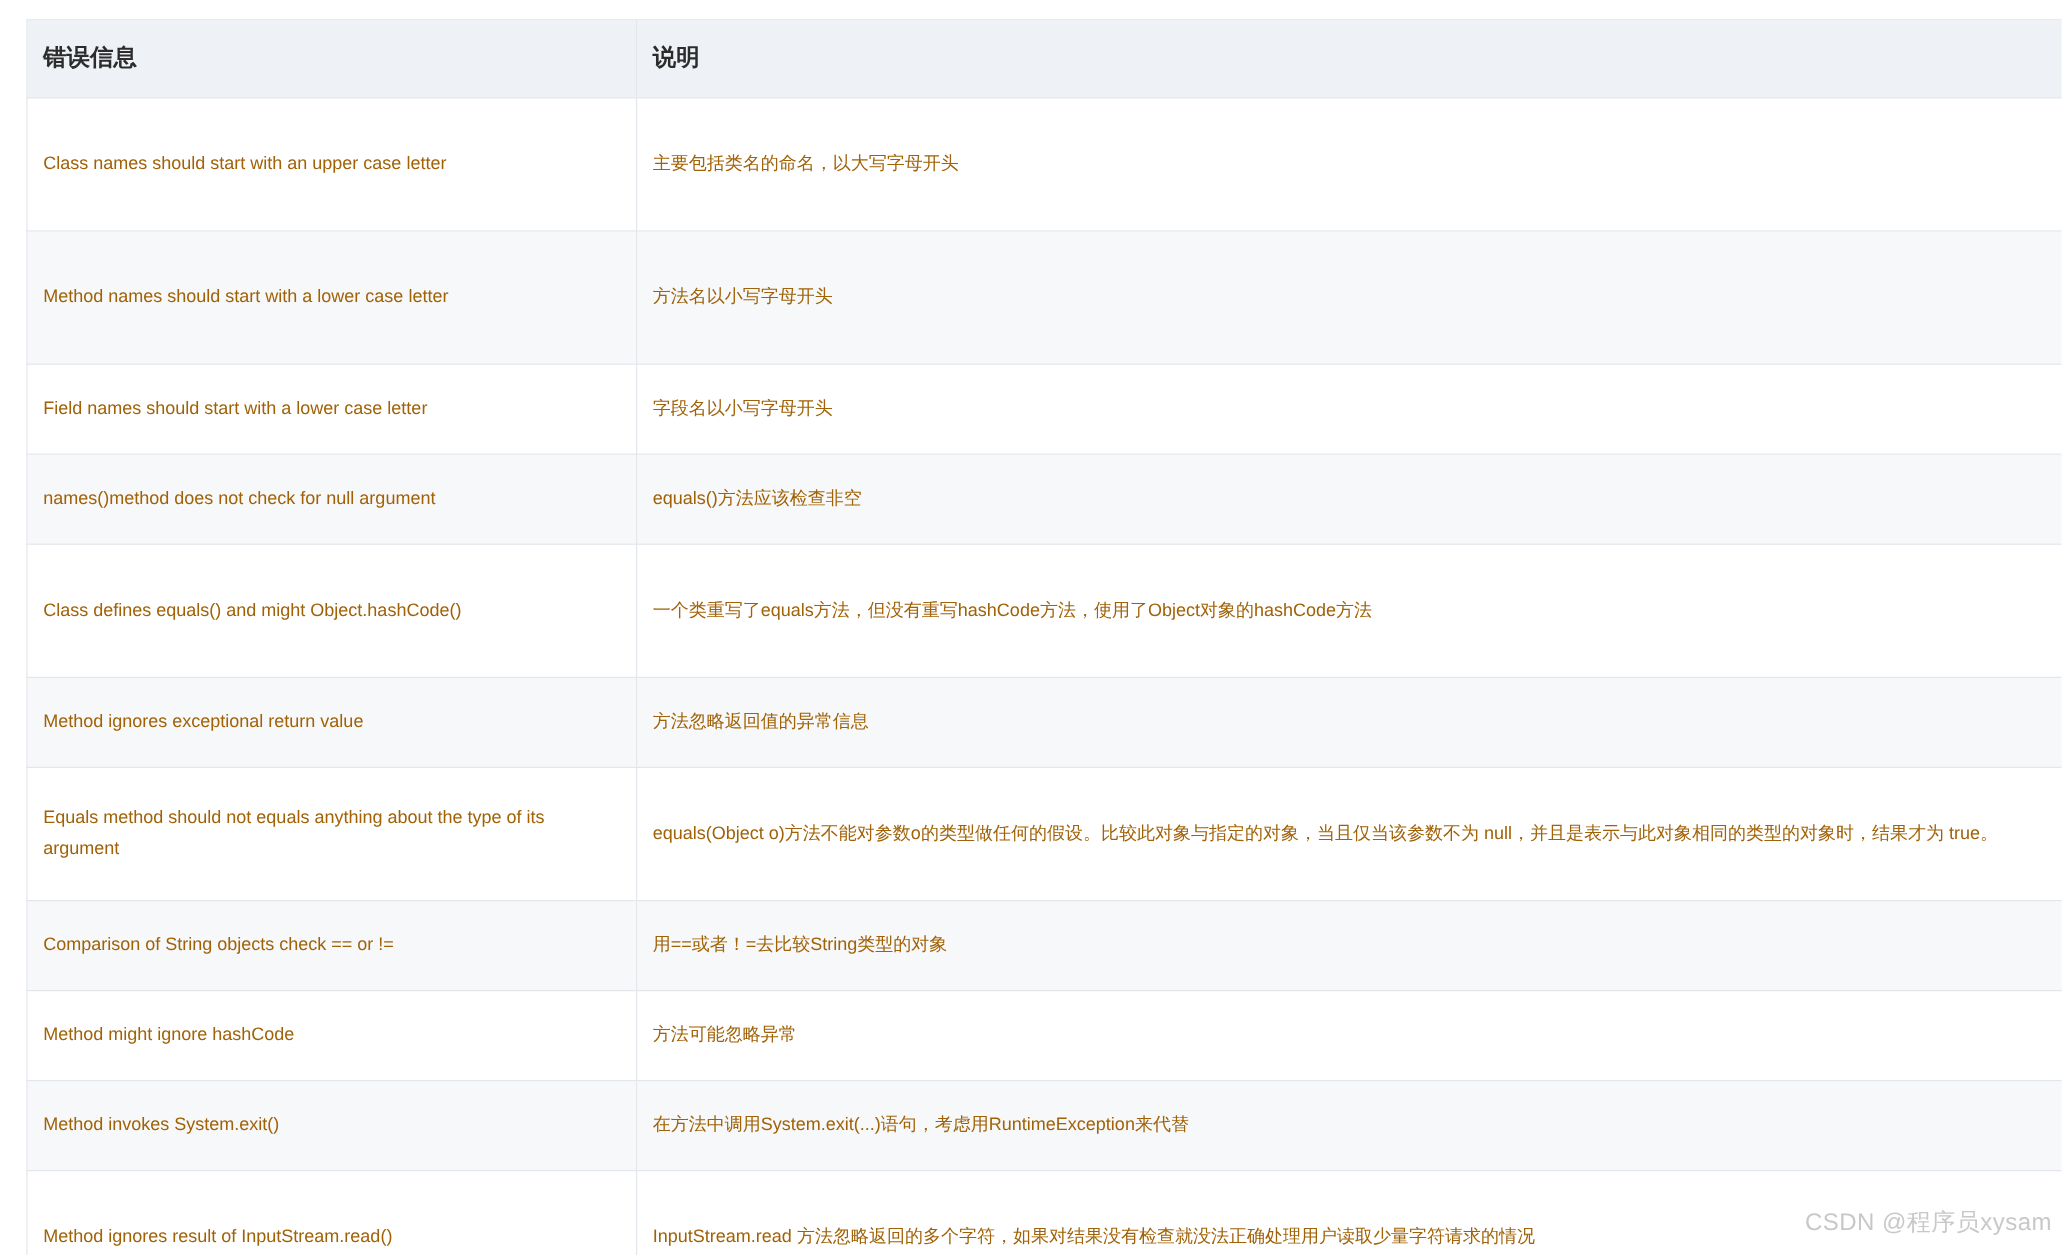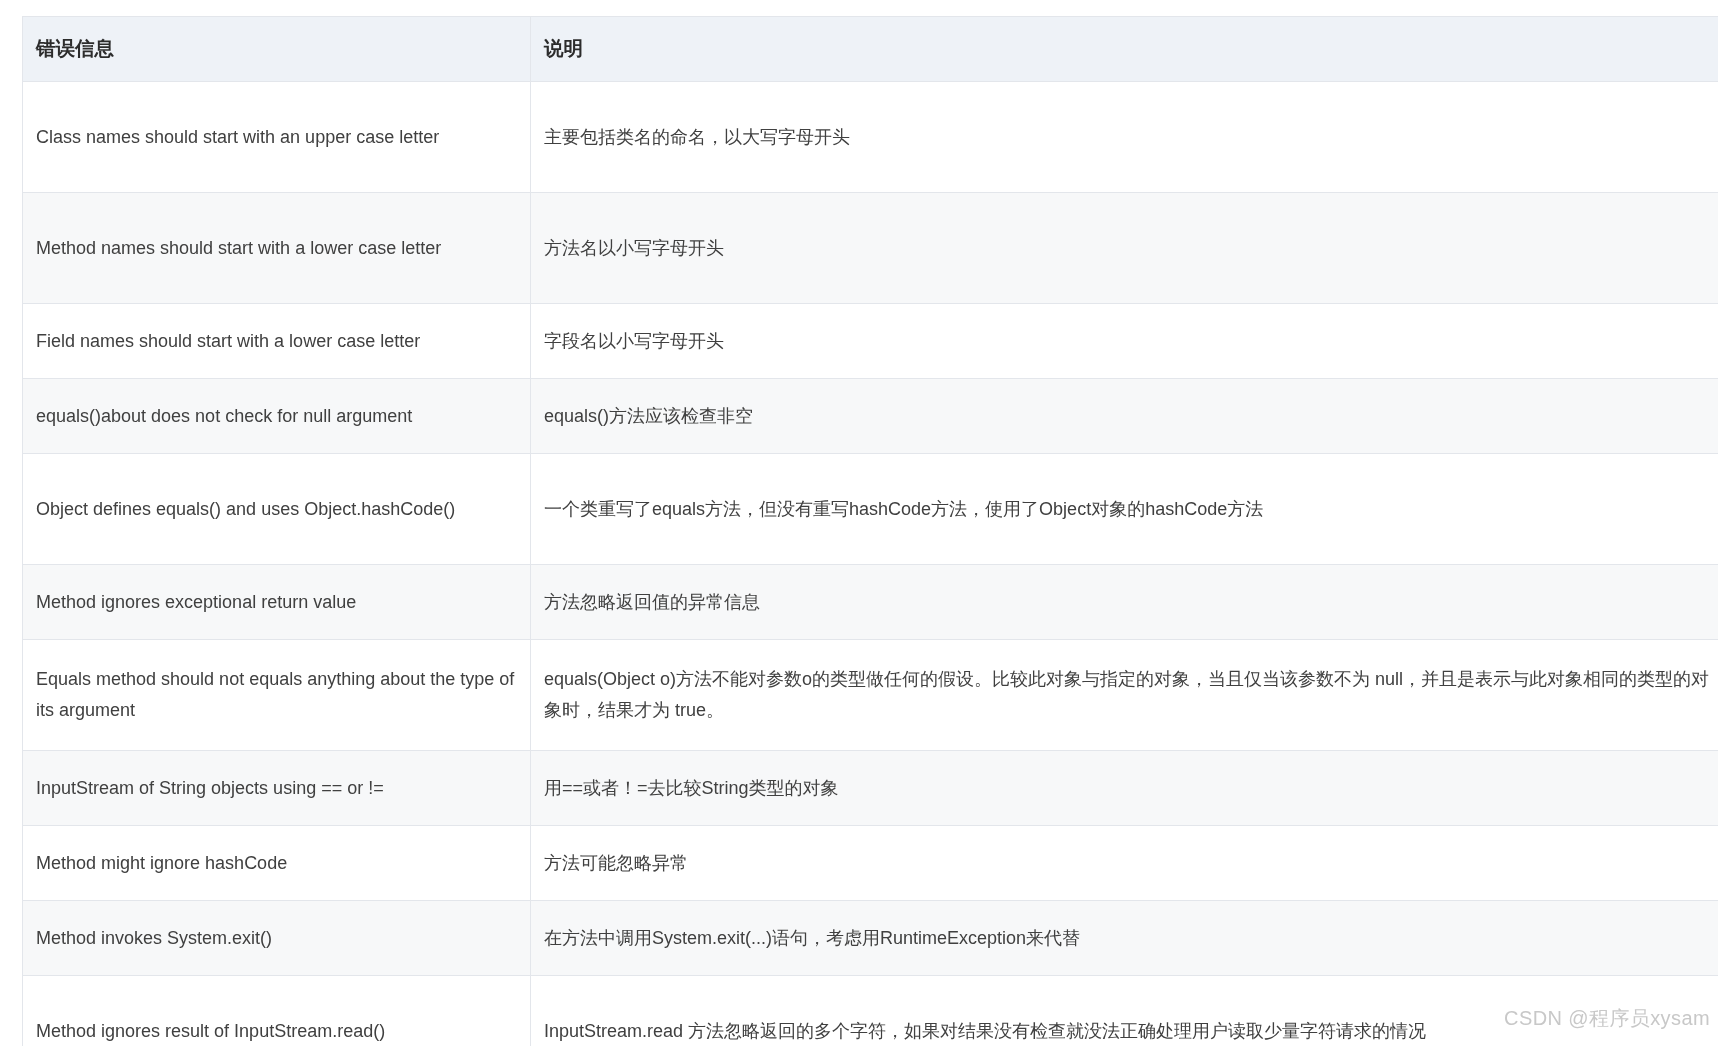--- a/index.html
+++ b/index.html
@@ -40,22 +40,22 @@
   }
 
   table.bug-table col.c1 { width: 508px; }
   table.bug-table col.c2 { width: 1202px; }
 
   table.bug-table th,
   table.bug-table td {
     border: 1px solid #e3e6eb;
     text-align: left;
     vertical-align: middle;
-    color: #404040;
-    font-size: 18px;
+    color: #a16207;
+    font-size: 15px;
     line-height: 1.72;
     padding: 13px 12px 13px 13px;
     word-wrap: break-word;
     overflow-wrap: break-word;
   }
 
   table.bug-table thead th {
     background: #eef2f7;
     font-weight: bold;
     color: #2c2c2c;
@@ -116,37 +116,37 @@
         </tr>
         <tr class="even h-tall">
           <td>Method names should start with a lower case letter</td>
           <td class="desc">方法名以小写字母开头</td>
         </tr>
         <tr class="odd h-short">
           <td>Field names should start with a lower case letter</td>
           <td class="desc">字段名以小写字母开头</td>
         </tr>
         <tr class="even h-short">
-          <td>equals()about does not check for null argument</td>
+          <td>names()method does not check for null argument</td>
           <td class="desc">equals()方法应该检查非空</td>
         </tr>
         <tr class="odd h-tall">
-          <td>Object defines equals() and uses Object.hashCode()</td>
+          <td>Class defines equals() and might Object.hashCode()</td>
           <td class="desc">一个类重写了equals方法，但没有重写hashCode方法，使用了Object对象的hashCode方法</td>
         </tr>
         <tr class="even h-short">
           <td>Method ignores exceptional return value</td>
           <td class="desc">方法忽略返回值的异常信息</td>
         </tr>
         <tr class="odd h-tall">
           <td>Equals method should not equals anything about the type of its argument</td>
           <td class="desc">equals(Object o)方法不能对参数o的类型做任何的假设。比较此对象与指定的对象，当且仅当该参数不为 null，并且是表示与此对象相同的类型的对象时，结果才为 true。</td>
         </tr>
         <tr class="even h-short">
-          <td>InputStream of String objects using == or !=</td>
+          <td>Comparison of String objects check == or !=</td>
           <td class="desc">用==或者！=去比较String类型的对象</td>
         </tr>
         <tr class="odd h-short">
           <td>Method might ignore hashCode</td>
           <td class="desc">方法可能忽略异常</td>
         </tr>
         <tr class="even h-short">
           <td>Method invokes System.exit()</td>
           <td class="desc">在方法中调用System.exit(...)语句，考虑用RuntimeException来代替</td>
         </tr>

